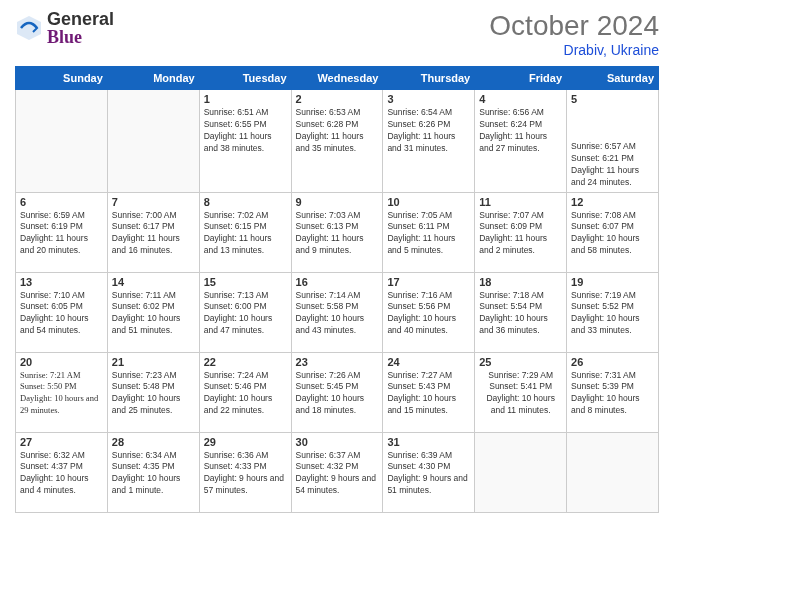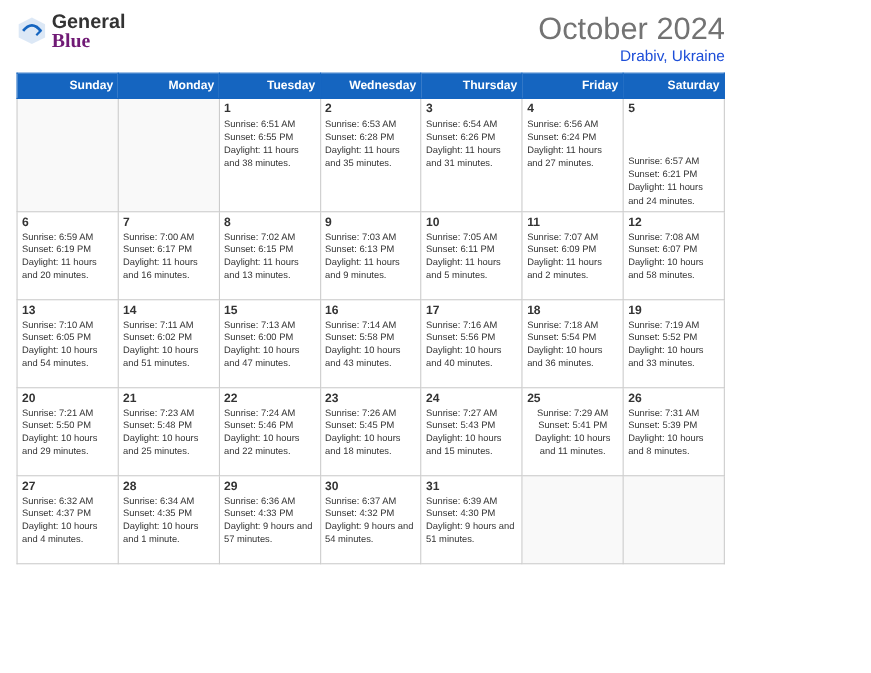--- a/index.html
+++ b/index.html
@@ -244,21 +244,21 @@
           <td>
             <span class="day-number">19</span>
             <div class="day-info" style="white-space: pre-line;">Sunrise: 7:19 AM
 Sunset: 5:52 PM
 Daylight: 10 hours and 33 minutes.</div>
           </td>
         </tr>
         <tr>
           <td>
             <span class="day-number">20</span>
-            <div class="day-info" style="white-space: pre-line;">Sunrise: 7:21 AM
+            <div class="day-info" style="white-space: pre-line; font-family: Liberation Serif, serif;">Sunrise: 7:21 AM
 Sunset: 5:50 PM
 Daylight: 10 hours and 29 minutes.</div>
           </td>
           <td>
             <span class="day-number">21</span>
             <div class="day-info" style="white-space: pre-line;">Sunrise: 7:23 AM
 Sunset: 5:48 PM
 Daylight: 10 hours and 25 minutes.</div>
           </td>
           <td>

